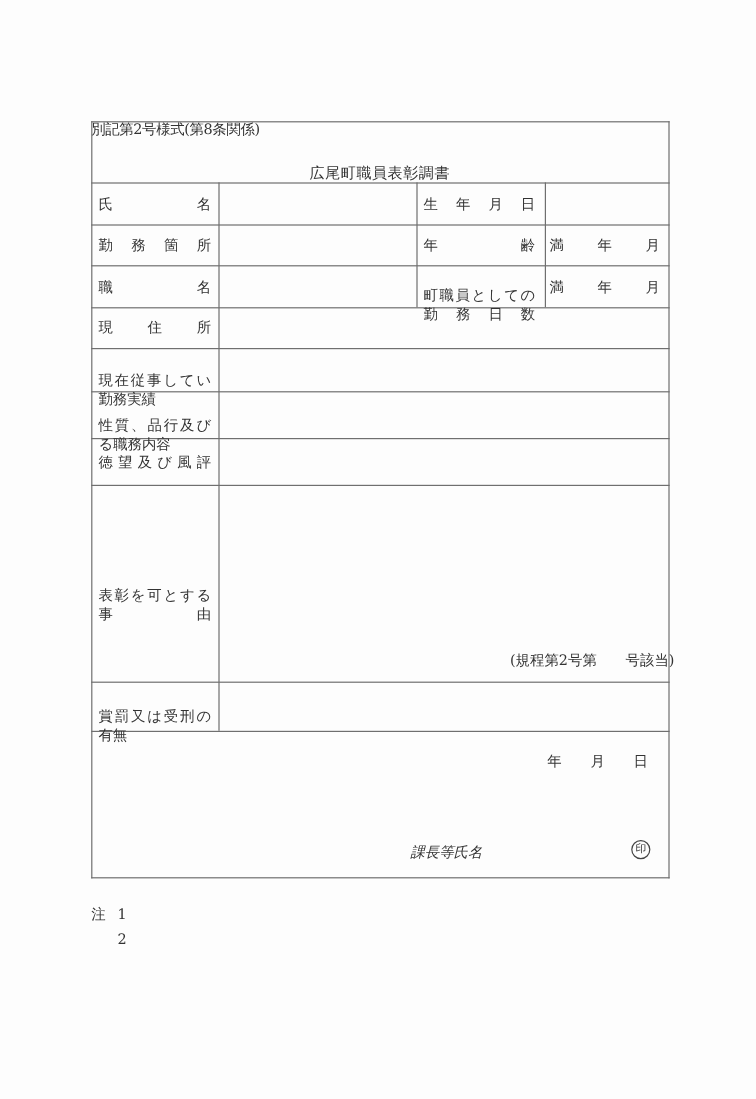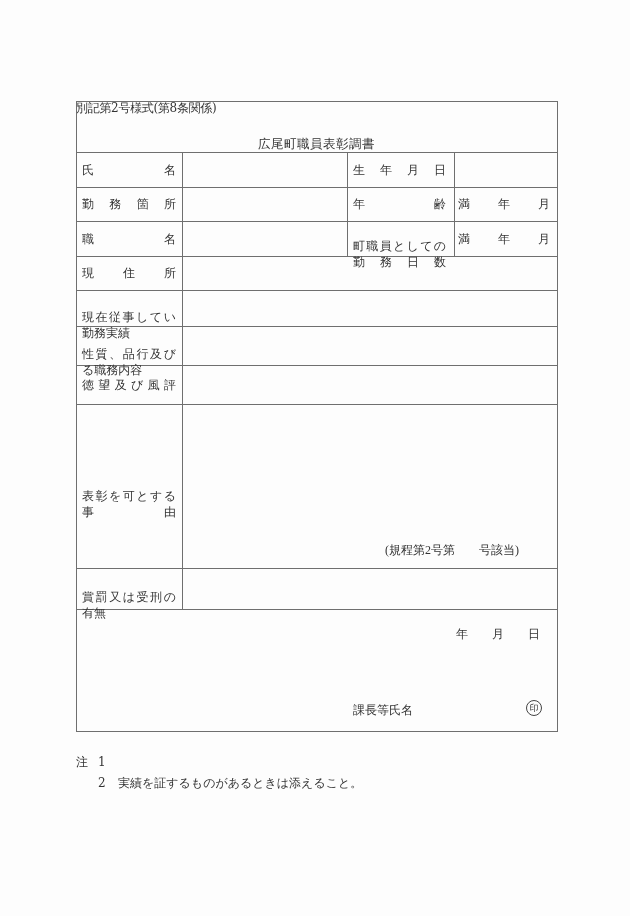--- a/index.html
+++ b/index.html
@@ -163,48 +163,47 @@
     <span>と</span>
     <span>す</span>
     <span>る</span>
   </div>
   <div class="lbl just" style="position:static;">
     <span>事</span>
     <span>由</span>
   </div>
 </div>
 <div class="abs" style="left:184px;top:405px;width:372px;height:135px;"></div>
-<div class="lbl" style="left:385px;top:542px;white-space:pre;font-family:Liberation Serif, serif;">(規程第2号第　　号該当)</div>
+<div class="lbl" style="left:425px;top:542px;white-space:pre;">(規程第2号第　　号該当)</div>
 
 <div class="abs" style="left:82px;top:572px;width:94px;">
   <div class="lbl just" style="position:static;">
     <span>賞</span>
     <span>罰</span>
     <span>又</span>
     <span>は</span>
     <span>受</span>
     <span>刑</span>
     <span>の</span>
   </div>
   <div class="lbl" style="position:static;">有無</div>
 </div>
 <div class="abs" style="left:184px;top:569px;width:372px;height:39px;"></div>
 
 <div class="lbl just" style="left:456px;top:626px;width:84px;">
   <span>年</span>
   <span>月</span>
   <span>日</span>
 </div>
-<div class="lbl" style="left:353px;top:702px;">課長等氏名</div>
+<div class="lbl" style="left:342px;top:702px;font-style:italic;">課長等氏名</div>
 <div class="abs" style="left:420px;top:698px;width:100px;height:22px;"></div>
 <div class="seal">印</div>
 
 <div class="abs note" style="left:76px;top:736px;">
   <div style="display:flex;line-height:19px;">
     <span style="width:22px;">注</span>
     <span style="width:20px;">1</span>
   </div>
   <div style="display:flex;line-height:19px;margin-top:2px;">
     <span style="width:22px;"></span>
     <span style="width:20px;">2</span>
-    <span>実績を証するものがあるときは添えること。</span>
   </div>
 </div>
 
 </body></html>

